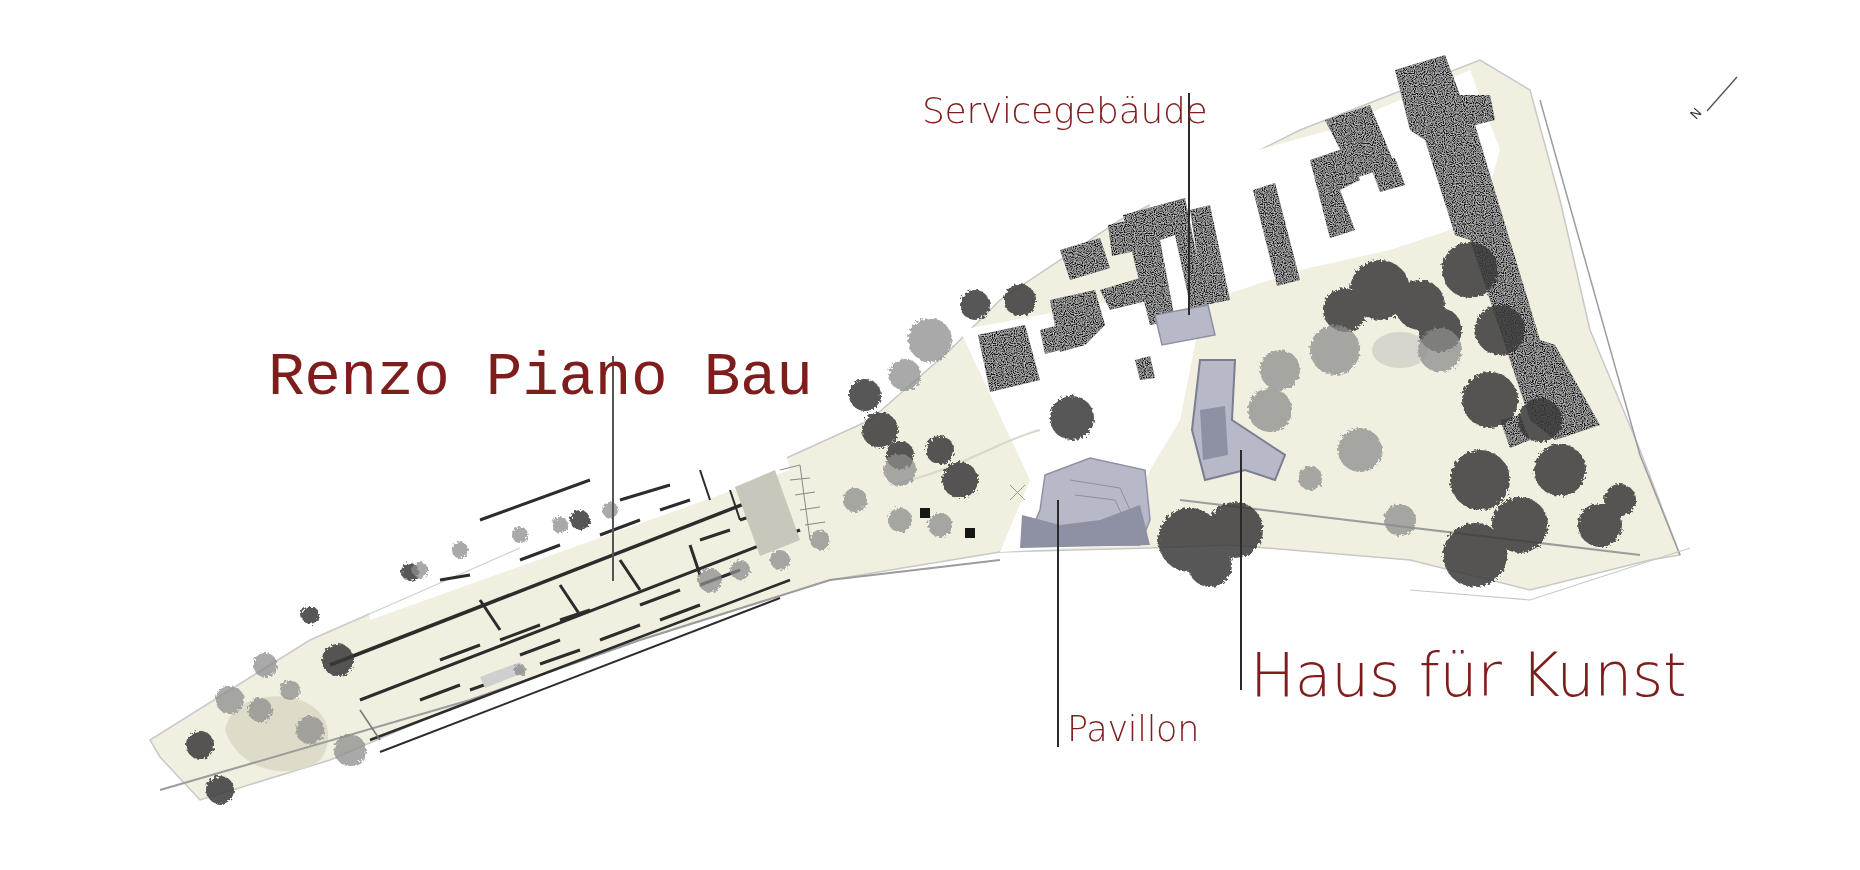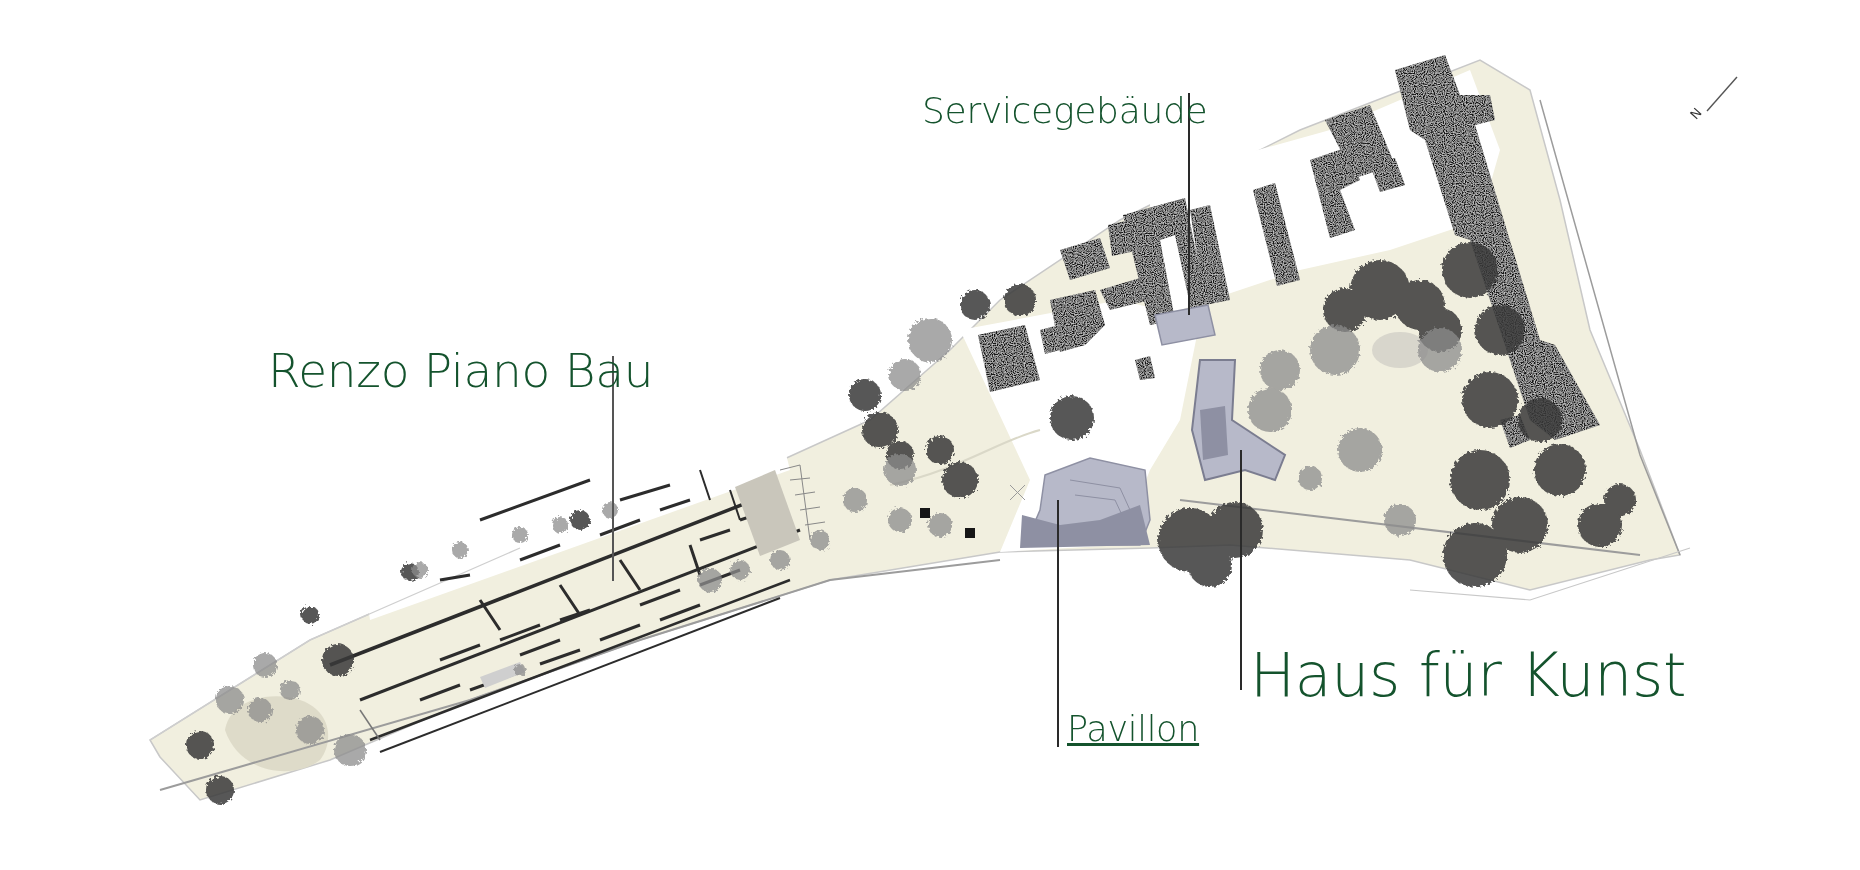--- a/index.html
+++ b/index.html
@@ -1,18 +1,18 @@
 <!DOCTYPE html>
 <html><head>
 <meta charset="utf-8">
 <style>
   html,body{margin:0;padding:0;background:#ffffff;}
   body{width:1860px;height:870px;position:relative;overflow:hidden;font-family:"Liberation Sans","DejaVu Sans",sans-serif;}
   #map{position:absolute;left:0;top:0;width:1860px;height:870px;}
-  .label{position:absolute;color:#14532d;font-family:"DejaVu Sans","Liberation Sans",sans-serif;font-weight:300;white-space:nowrap;letter-spacing:-0.3px;}
+  .label{position:absolute;color:#7f1d1d;font-family:"DejaVu Sans","Liberation Sans",sans-serif;font-weight:300;white-space:nowrap;letter-spacing:-0.3px;}
   .leader{position:absolute;width:2px;background:#2a2a2a;}
   .north{position:absolute;}
 </style>
 </head>
 <body>
 
 <svg id="map" viewBox="0 0 1860 870" xmlns="http://www.w3.org/2000/svg">
   <defs>
     <filter id="rough" x="-20%" y="-20%" width="140%" height="140%">
       <feTurbulence type="fractalNoise" baseFrequency="0.35" numOctaves="2" seed="3"></feTurbulence>
@@ -180,15 +180,15 @@
   <line x1="22" y1="38" x2="52" y2="4" stroke="#555" stroke-width="1.4"></line>
   <text x="6" y="44" font-size="13" fill="#333" font-family="DejaVu Sans, sans-serif" transform="rotate(-48 12 40)">N</text>
 </svg>
 
 <div class="leader" style="left:1188px;top:93px;height:222px;"></div>
 <div class="leader" style="left:612px;top:356px;height:225px;background:#555;"></div>
 <div class="leader" style="left:1057px;top:500px;height:247px;"></div>
 <div class="leader" style="left:1240px;top:450px;height:240px;"></div>
 
 <div class="label" style="left:922px;top:90px;font-size:36px;">Servicegebäude</div>
-<div class="label" style="left:268px;top:343px;font-size:47px;">Renzo Piano Bau</div>
-<div class="label" style="left:1067px;top:709px;font-size:35px;text-decoration:underline;">Pavillon</div>
+<div class="label" style="left:268px;top:343px;font-size:61px;font-family:Liberation Mono, monospace;">Renzo Piano Bau</div>
+<div class="label" style="left:1067px;top:709px;font-size:35px;">Pavillon</div>
 <div class="label" style="left:1250px;top:640px;font-size:60px;">Haus für Kunst</div>
 
 </body></html>

